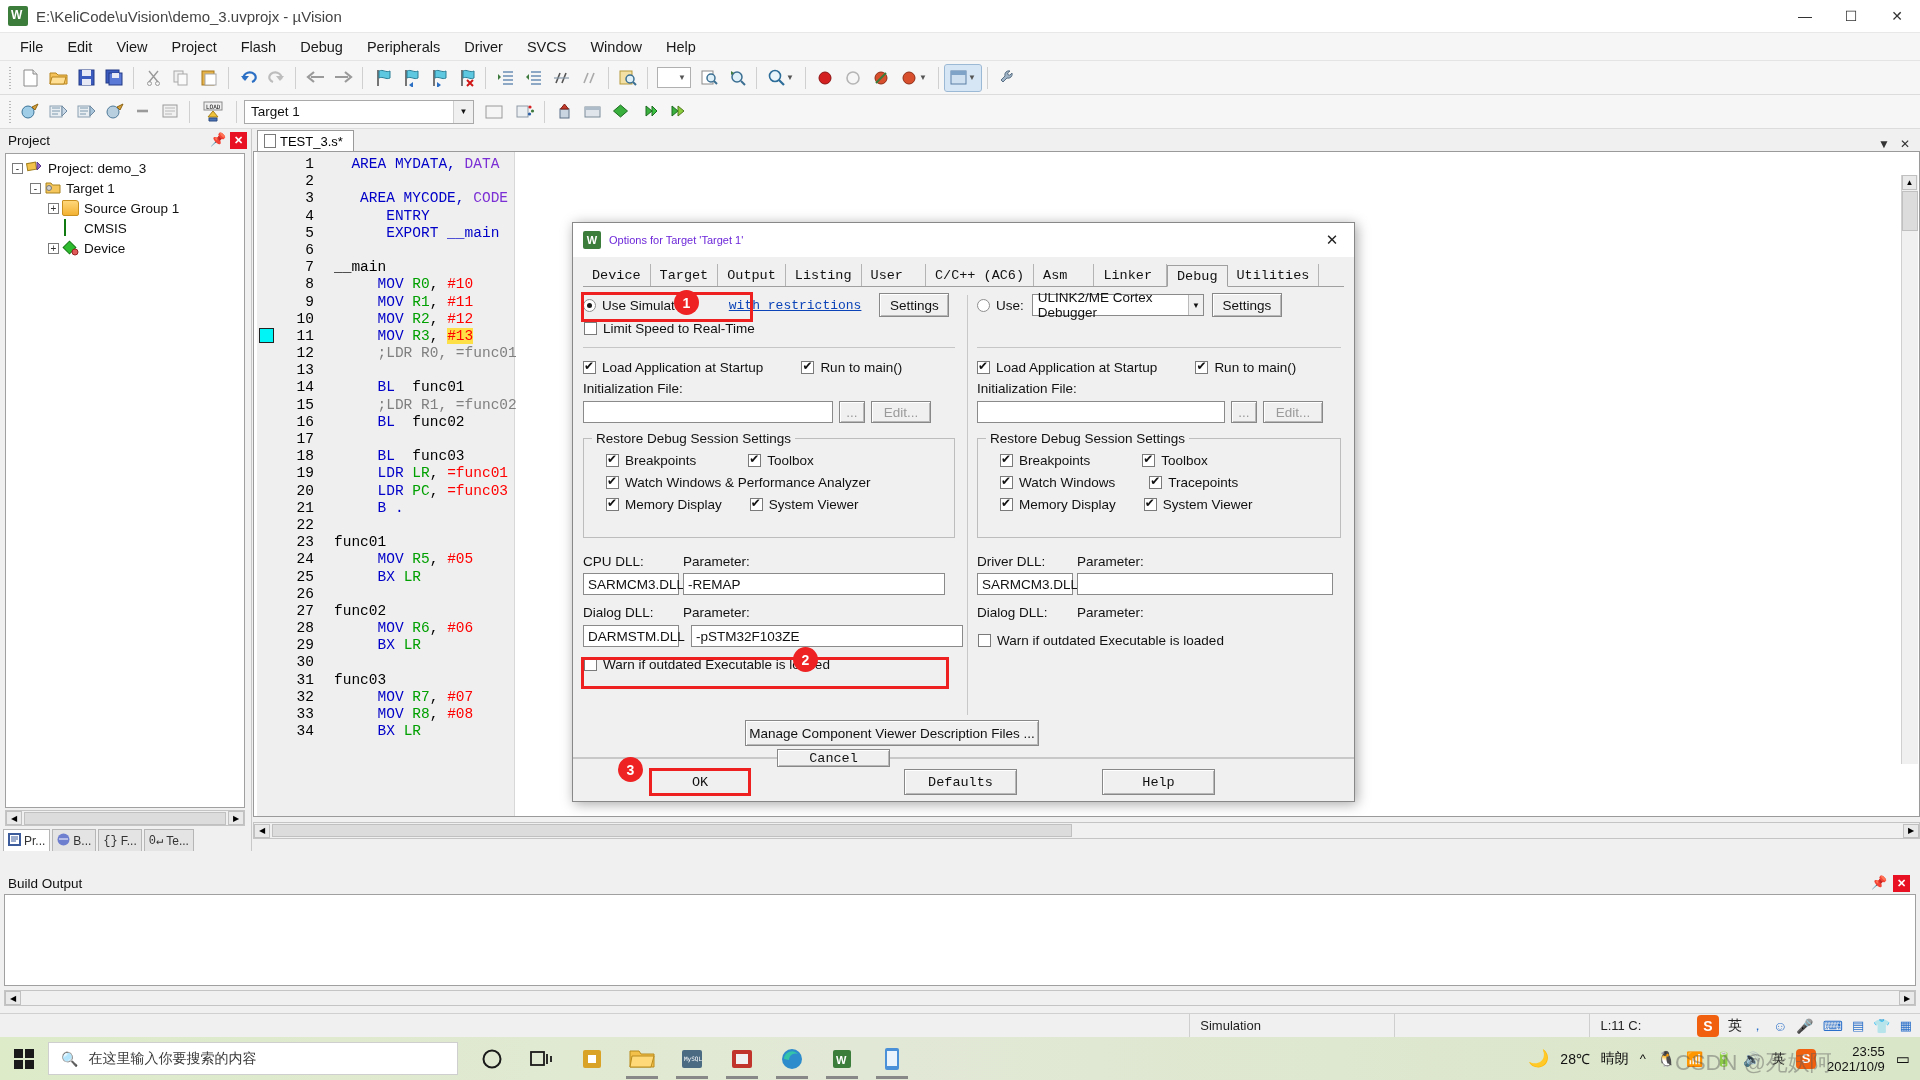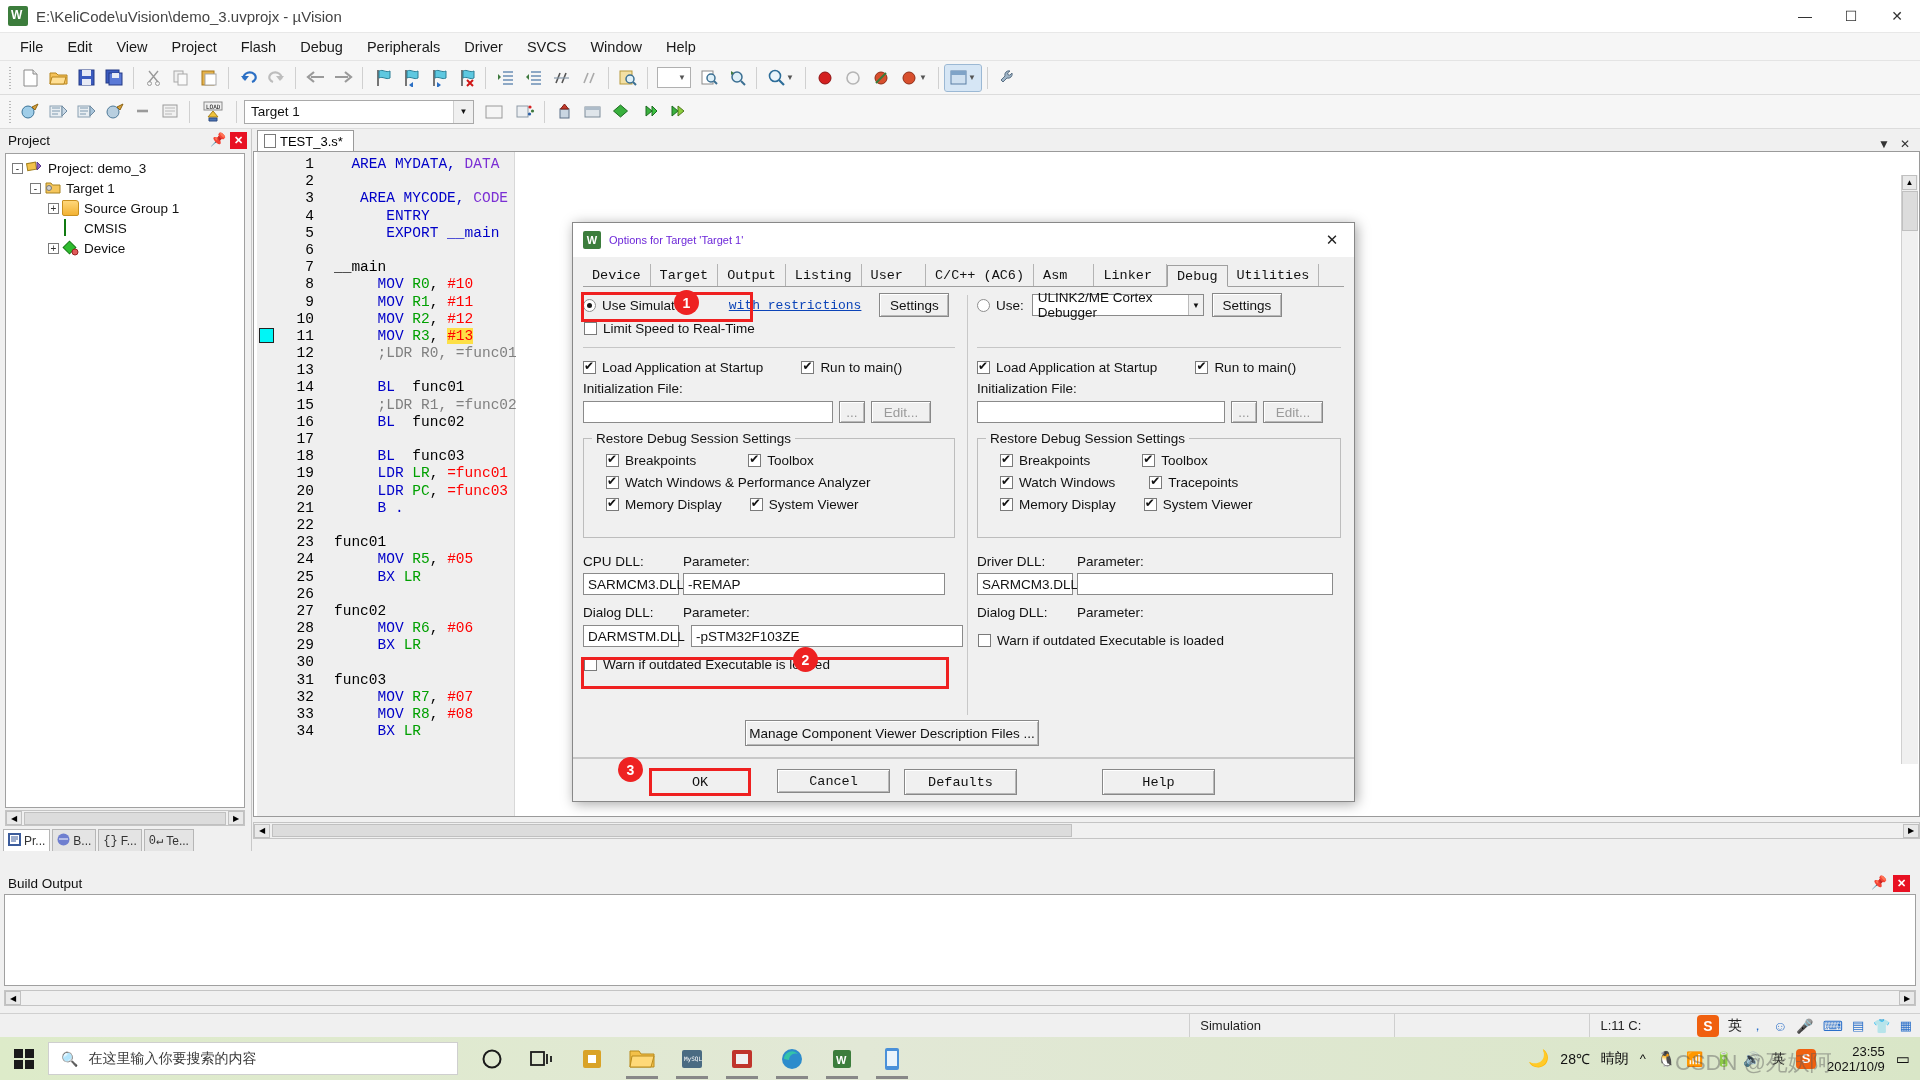--- a/index.html
+++ b/index.html
@@ -942,21 +942,21 @@
         <div class="row" style="height:24px;margin-top:4px;padding-left:1px">
           <span class="cb"></span>
           <span>Warn if outdated Executable is loaded</span>
         </div>
       </div>
 
       <div class="btn" style="position:absolute;left:172px;top:463px;width:294px;height:26px">Manage Component Viewer Description Files ...</div>
 
       <div style="position:absolute;left:0;top:500px;right:0;height:2px;background:#c8c8c8"></div>
       <div class="btn mono" style="position:absolute;left:77px;top:512px;width:100px;height:26px">OK</div>
-      <div class="btn mono" style="position:absolute;left:204px;top:512px;width:113px;height:24px">Cancel</div>
+      <div class="btn mono" style="position:absolute;left:204px;top:492px;width:113px;height:18px">Cancel</div>
       <div class="btn mono" style="position:absolute;left:331px;top:512px;width:113px;height:26px">Defaults</div>
       <div class="btn mono" style="position:absolute;left:529px;top:512px;width:113px;height:26px">Help</div>
 
       <div class="redbox" style="left:8px;top:35px;width:172px;height:30px"></div>
       <div class="redbox" style="left:8px;top:400px;width:368px;height:32px"></div>
       <div class="redbox" style="left:76px;top:511px;width:102px;height:28px"></div>
     </div>
 
     <div class="badge" style="left:101px;top:67px">1</div>
     <div class="badge" style="left:220px;top:424px">2</div>

